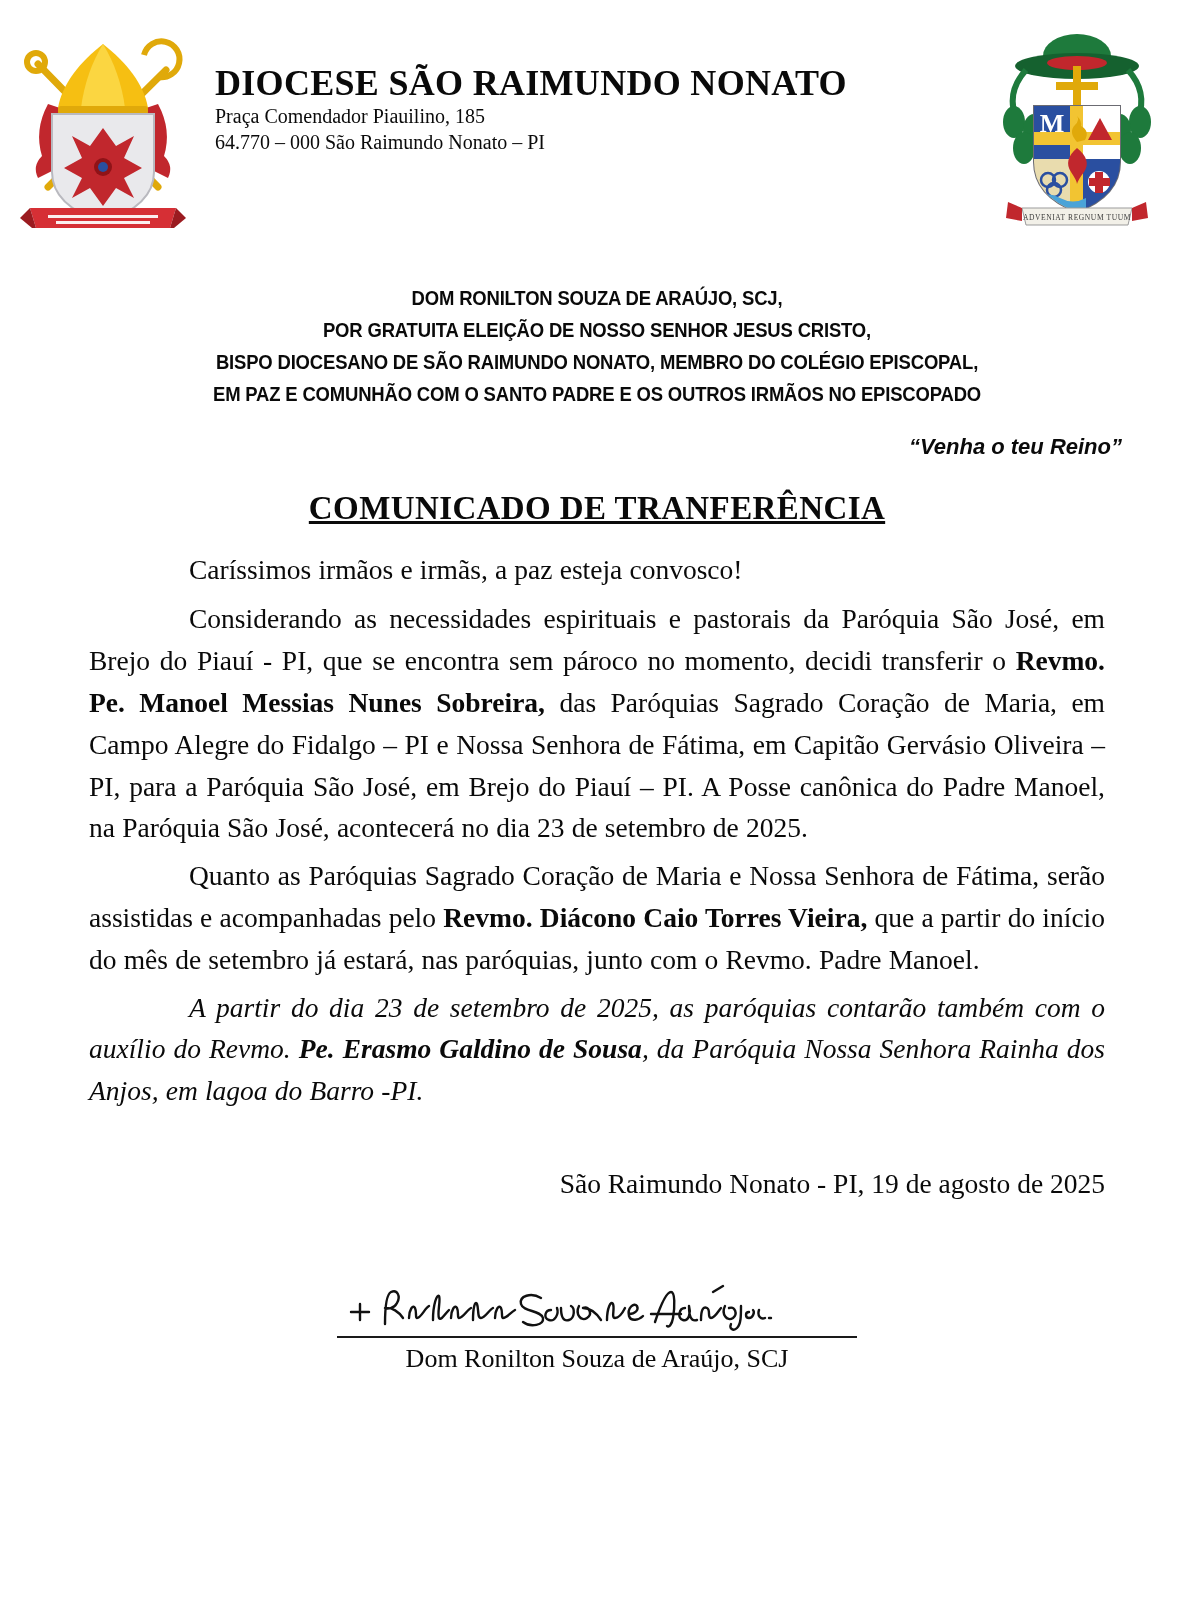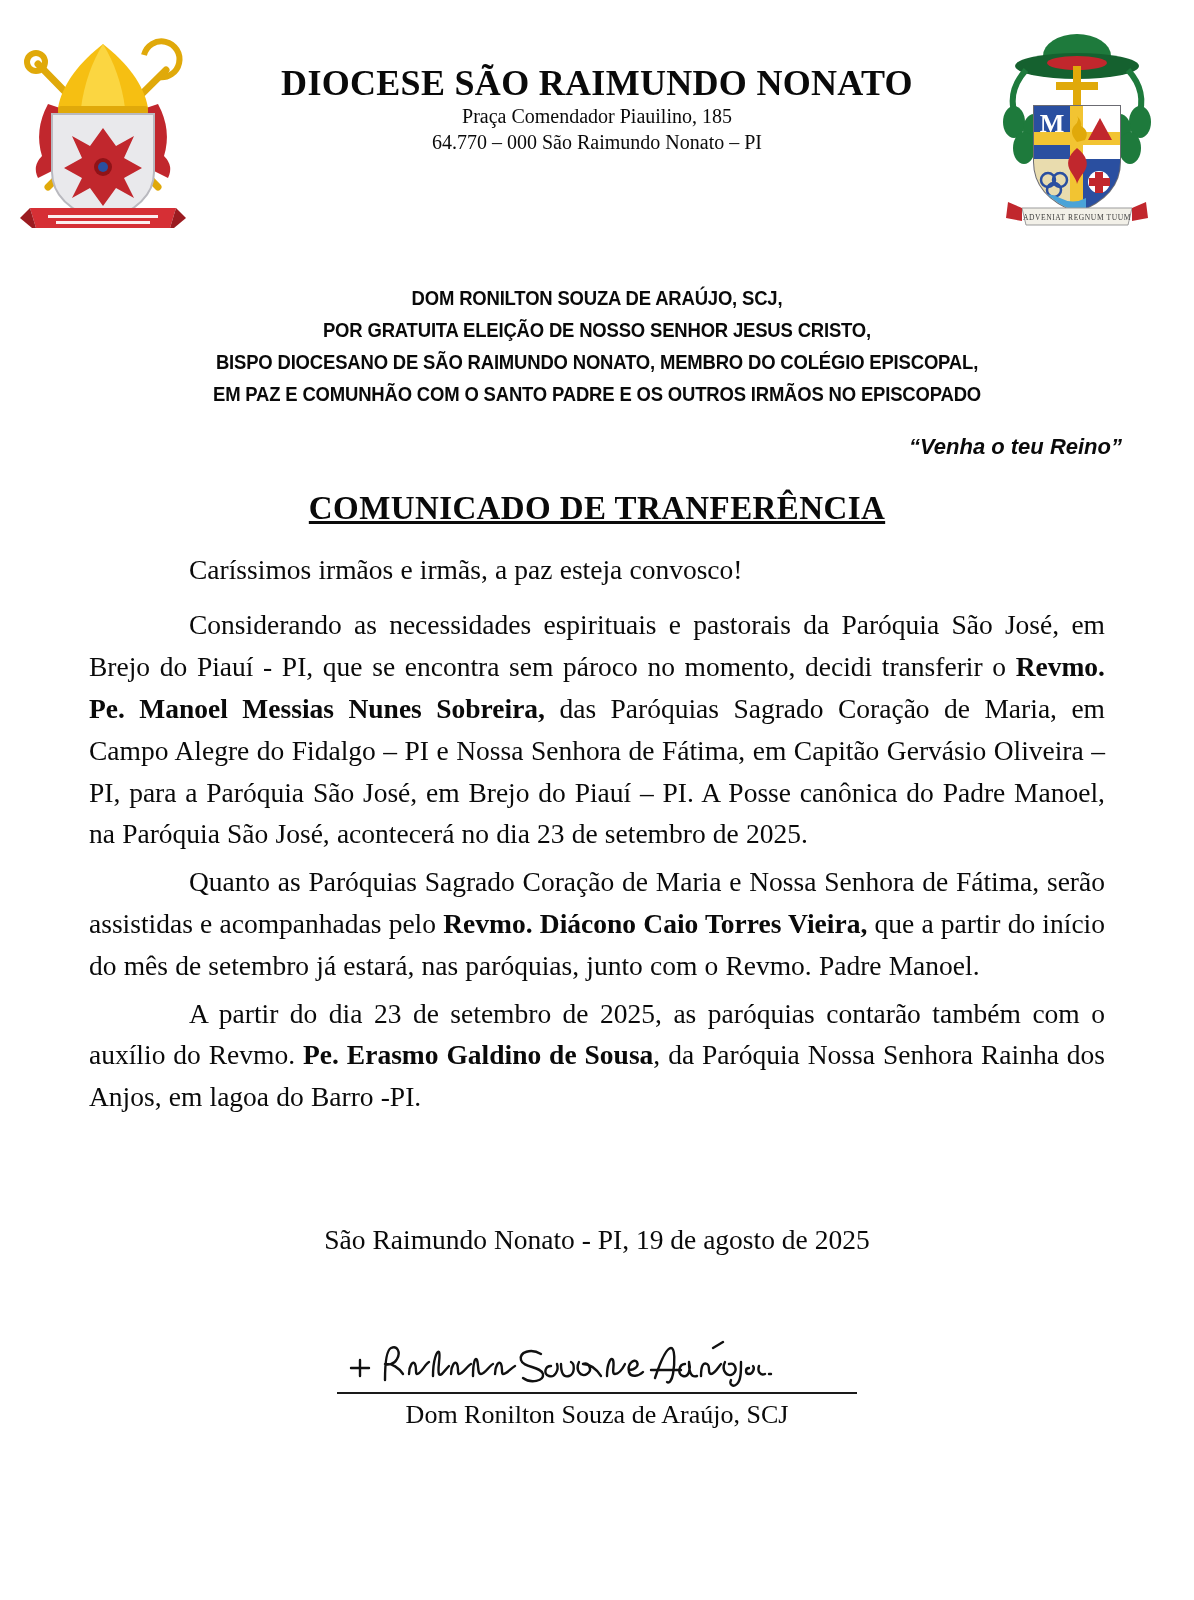--- a/index.html
+++ b/index.html
@@ -29,21 +29,20 @@
   }
   .crest-left  { left: 8px; }
   .crest-right { right: 22px; }
   .crest svg { width: 100%; height: 100%; display: block; }
 
   .header-text {
     position: absolute;
     left: 215px;
     right: 215px;
     top: 64px;
-    text-align: center;
   }
   .diocese-title {
     font-family: "Liberation Serif", "DejaVu Serif", serif;
     font-weight: bold;
     font-size: 36px;
     letter-spacing: 0.3px;
     line-height: 1.08;
     white-space: nowrap;
   }
   .addr-line {
@@ -93,29 +92,29 @@
   p.para {
     margin: 0 0 6px 0;
     font-size: 27.5px;
     line-height: 1.52;
     text-align: justify;
     text-indent: 100px;
     word-spacing: 0.3px;
   }
   p.para.greeting {
     text-align: left;
-    margin-bottom: 14px;
-  }
-  p.para.last { margin-bottom: 8px; }
+    margin-bottom: 8px;
+  }
+  p.para.last { margin-bottom: 8px; font-style: italic; }
   p.para b { font-weight: bold; }
 
   
   .place-date {
-    margin-top: 106px;
-    text-align: center;
+    margin-top: 56px;
+    text-align: right;
     font-size: 27.5px;
   }
   .sign-block {
     margin: 0 auto;
     width: 520px;
     padding-top: 78px;
     text-align: center;
   }
   .sig-area {
     position: relative;

